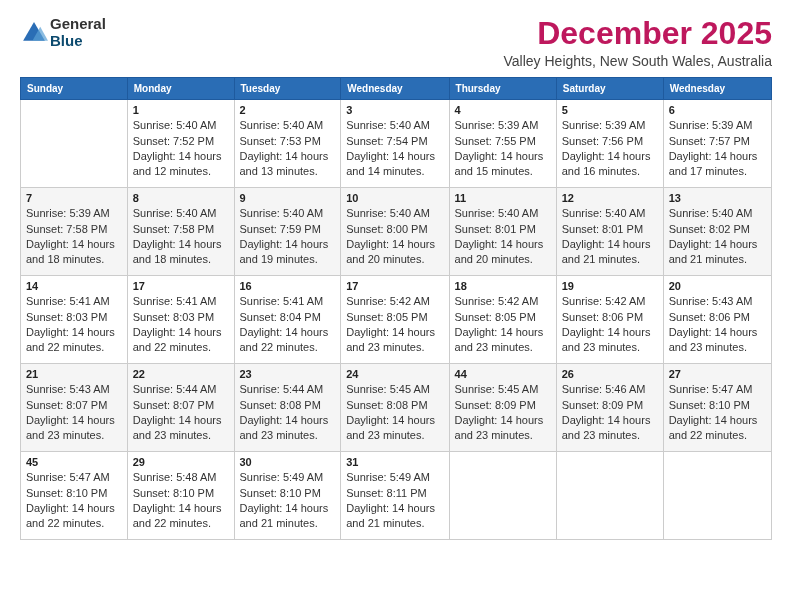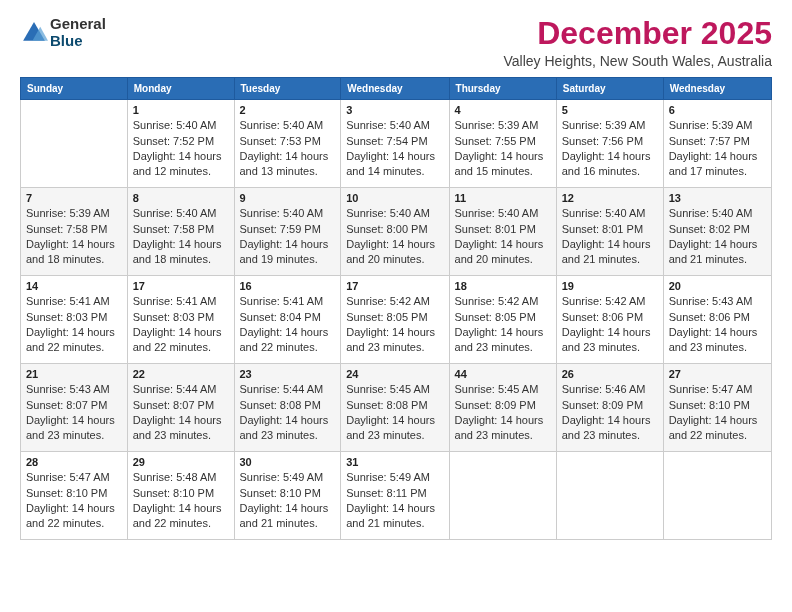--- a/index.html
+++ b/index.html
@@ -247,21 +247,21 @@
             <span class="day-number">26</span>
             <div class="day-info">Sunrise: 5:46 AM<br>Sunset: 8:09 PM<br>Daylight: 14 hours<br>and 23 minutes.</div>
           </td>
           <td>
             <span class="day-number">27</span>
             <div class="day-info">Sunrise: 5:47 AM<br>Sunset: 8:10 PM<br>Daylight: 14 hours<br>and 22 minutes.</div>
           </td>
         </tr>
         <tr>
           <td>
-            <span class="day-number">28</span>
+            <span class="day-number">45</span>
             <div class="day-info">Sunrise: 5:47 AM<br>Sunset: 8:10 PM<br>Daylight: 14 hours<br>and 22 minutes.</div>
           </td>
           <td>
             <span class="day-number">29</span>
             <div class="day-info">Sunrise: 5:48 AM<br>Sunset: 8:10 PM<br>Daylight: 14 hours<br>and 22 minutes.</div>
           </td>
           <td>
             <span class="day-number">30</span>
             <div class="day-info">Sunrise: 5:49 AM<br>Sunset: 8:10 PM<br>Daylight: 14 hours<br>and 21 minutes.</div>
           </td>

